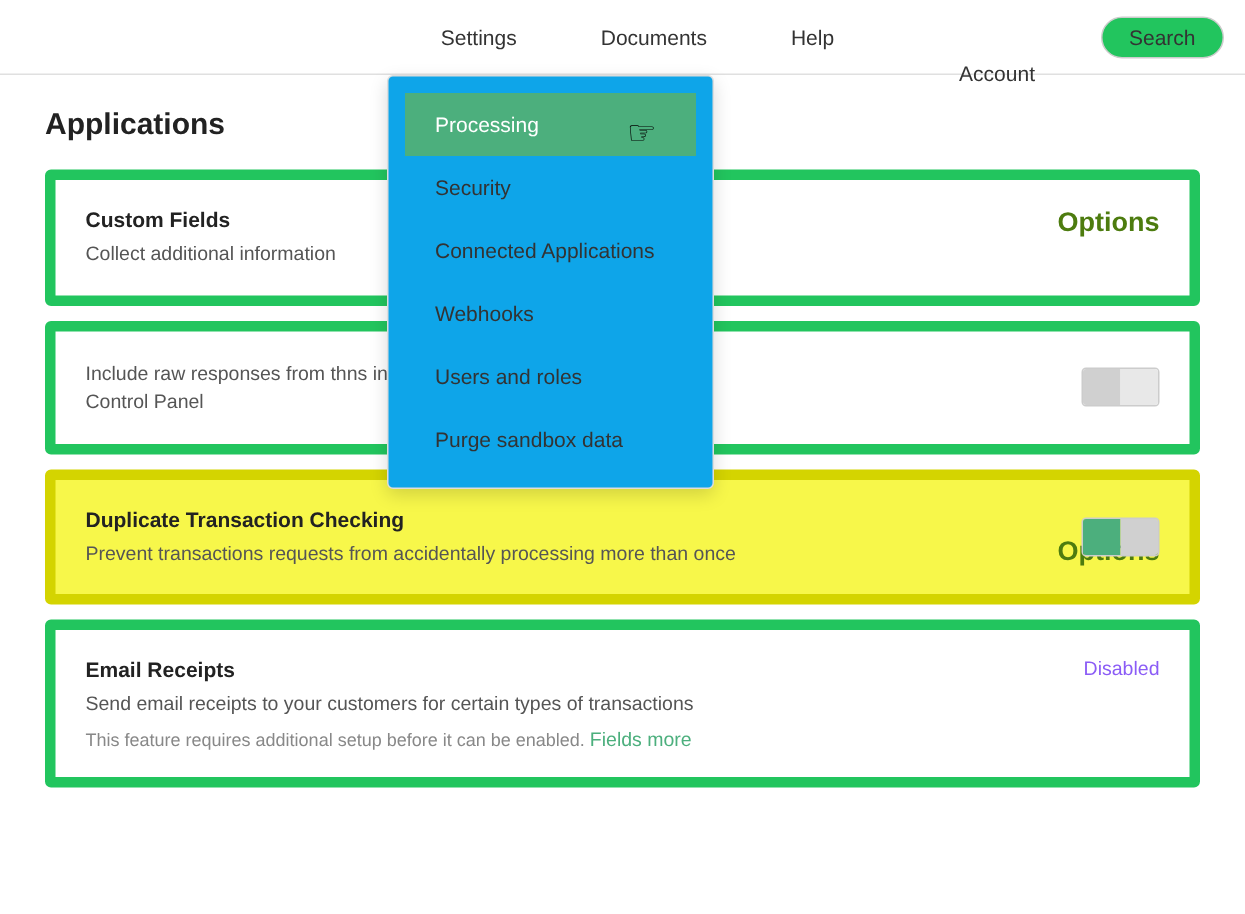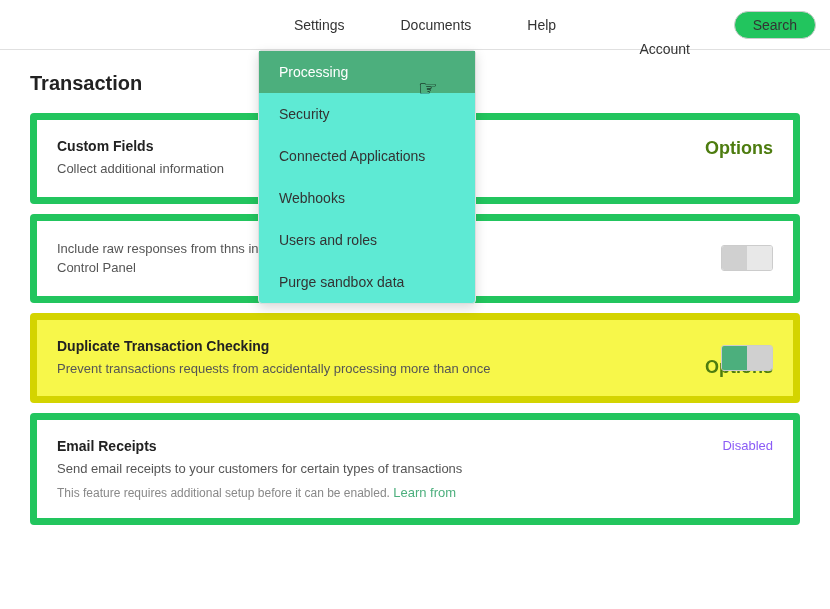--- a/index.html
+++ b/index.html
@@ -52,27 +52,27 @@
       color: #333;
       cursor: pointer;
       background: #22c55e;
     }
 
     
     .dropdown-overlay {
       position: absolute;
       top: 50px;
       left: 258px;
-      background: #5eead4;
+      background: #0ea5e9;
       border: 1px solid #ddd;
       border-radius: 4px;
       box-shadow: 0 4px 12px rgba(0,0,0,0.15);
       z-index: 100;
       width: 218px;
-      padding: 0;
+      padding: 11px;
     }
     .dropdown-item {
       padding: 13px 20px;
       font-size: 14px;
       color: #333;
       cursor: pointer;
       display: flex;
       align-items: center;
     }
     .dropdown-item.active {
@@ -222,21 +222,21 @@
   <div class="dropdown-item">Security</div>
   <div class="dropdown-item">Connected Applications</div>
   <div class="dropdown-item">Webhooks</div>
   <div class="dropdown-item">Users and roles</div>
   <div class="dropdown-item">Purge sandbox data</div>
 </div>
 
 <div class="cursor-hand">☞</div>
 
 <div class="page-content">
-  <div class="page-title">Transaction</div>
+  <div class="page-title">Applications</div>
 
   <div class="card">
     <div class="card-title">Custom Fields</div>
     <div class="card-desc">
       <span>Collect additional information</span>
     </div>
     <div class="card-options">Options</div>
   </div>
 
   <div class="card">
@@ -262,17 +262,17 @@
         <div class="toggle-off"></div>
       </div>
     </div>
   </div>
 
   <div class="card">
     <div class="card-title">Email Receipts</div>
     <div class="card-desc">Send email receipts to your customers for certain types of transactions</div>
     <div class="learn-more-line">
       <span>This feature requires additional setup before it can be enabled.</span>
-      <a class="card-link">Learn from</a>
+      <a class="card-link">Fields more</a>
     </div>
     <div class="card-disabled">Disabled</div>
   </div>
 </div>
 
 </body></html>

